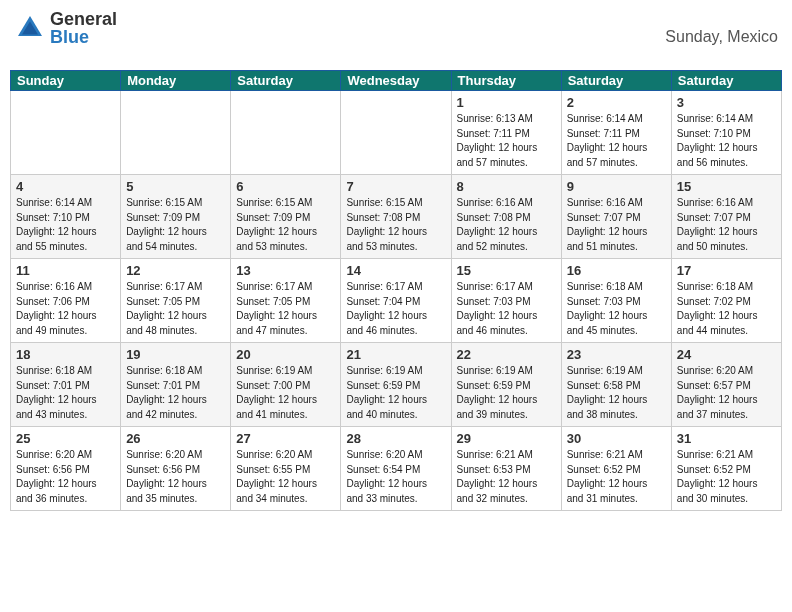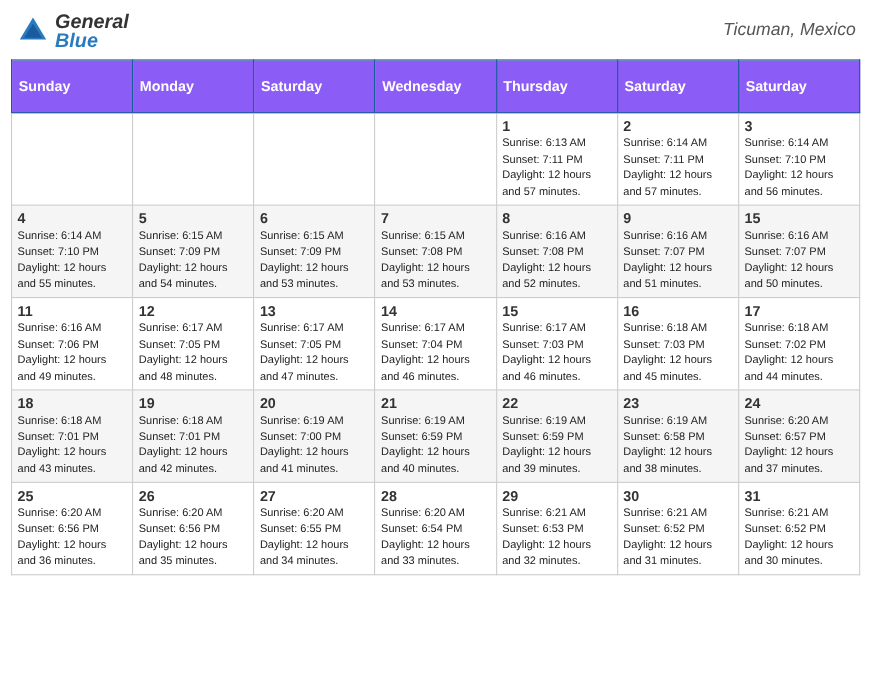--- a/index.html
+++ b/index.html
@@ -6,24 +6,23 @@
     body {
       font-family: Arial, sans-serif;
       background: #fff;
       width: 792px;
       min-height: 612px;
       padding: 10px;
     }
     .header {
       display: flex;
       justify-content: space-between;
-      align-items: center;
-      margin-bottom: 8px;
+      align-items: flex-end;
+      margin-bottom: 24px;
       padding: 0 4px;
-      font-style: italic;
     }
     .logo {
       display: flex;
       align-items: center;
       gap: 4px;
     }
     .logo-text {
       display: flex;
       flex-direction: column;
       line-height: 1;
@@ -54,24 +53,24 @@
     .location-title {
       font-size: 16px;
       color: #555;
     }
     .calendar-table {
       width: 100%;
       border-collapse: collapse;
       border: 1px solid #ccc;
     }
     .calendar-table th {
-      background-color: #8b5cf6;
+      background-color: #0f766e;
       color: white;
       text-align: left;
-      padding: 16px 6px;
+      padding: 2px 6px;
       font-size: 13px;
       font-weight: bold;
       border: 1px solid #1a5a9f;
     }
     .calendar-table td {
       vertical-align: top;
       padding: 4px 5px;
       border: 1px solid #ccc;
       width: calc(100% / 7);
       min-height: 80px;
@@ -108,21 +107,21 @@
     <svg class="logo-icon" viewBox="0 0 40 40" xmlns="http://www.w3.org/2000/svg">
       <polygon points="20,5 35,30 5,30" fill="#2a7abf"></polygon>
       <polygon points="20,12 30,28 10,28" fill="#1a5a9f"></polygon>
     </svg>
     <div class="logo-text">
       <span class="logo-general">General</span>
       <span class="logo-blue">Blue</span>
     </div>
   </div>
   <div class="title-area">
-    <div class="location-title">Ticuman, Mexico</div>
+    <div class="location-title">Sunday, Mexico</div>
   </div>
 </div>
 
 <table class="calendar-table">
   <thead>
     <tr>
     <th>Sunday</th>
         <th>Monday</th>
         <th>Saturday</th>
         <th>Wednesday</th>

